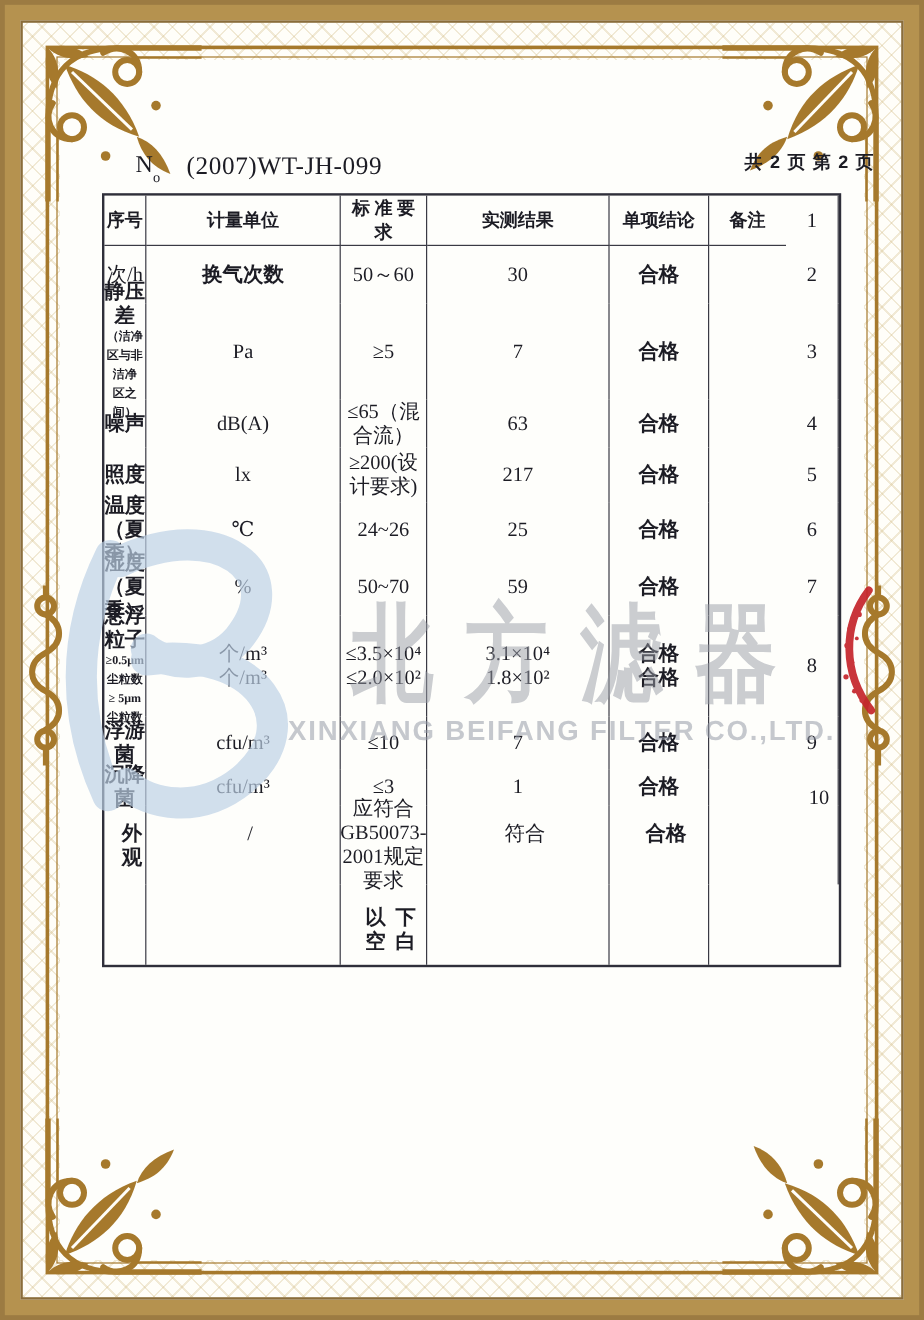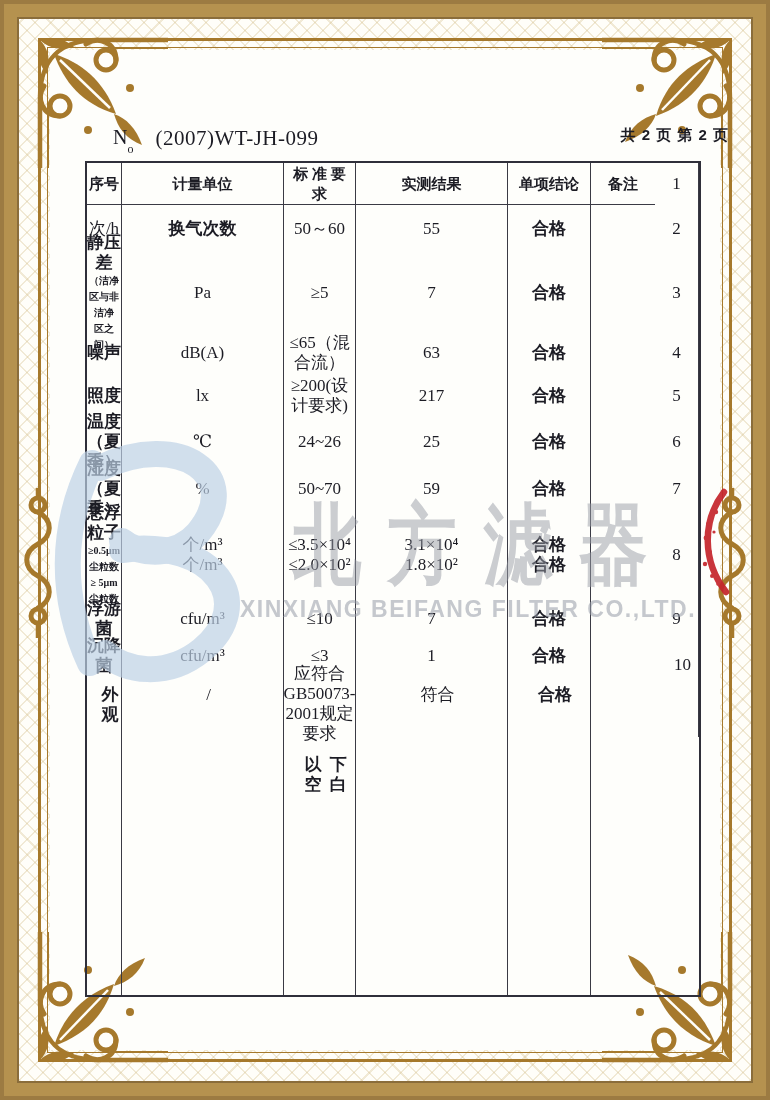--- a/index.html
+++ b/index.html
@@ -30,21 +30,21 @@
   .scroll.right{right:24px;transform:scaleX(-1);}
   
   .doc-head{position:absolute;left:85px;top:126px;width:616px;height:32px;z-index:2;
             display:flex;align-items:flex-start;margin-left:28px;}
   .no-label{font-size:20px;letter-spacing:0;}
   .no-sub{font-size:12px;vertical-align:sub;position:relative;top:4px;}
   .doc-no{font-size:21px;margin-left:22px;letter-spacing:.5px;}
   .page-info{margin-left:auto;font-size:15px;font-weight:bold;letter-spacing:1px;
              font-family:"Liberation Sans","DejaVu Sans",sans-serif;}
   
-  .t{position:absolute;left:85px;top:161px;width:616px;height:836px;z-index:2;
+  .t{position:absolute;left:85px;top:161px;width:616px;height:645px;z-index:2;
      box-sizing:border-box;border:2px solid #2f2f3a;display:grid;
      grid-template-columns:35px 162px 72px 152px 83px 64px 1fr;
      grid-template-rows:42px 48px 80px 40px 46px 46px 48px 84px 44px 30px 66px auto;}
   .c{display:flex;align-items:center;justify-content:center;
      border-right:1px solid var(--ln);box-sizing:border-box;
      font-size:17px;line-height:20px;text-align:center;}
   .c.e{border-right:none;}
   .c.h{border-bottom:1.5px solid var(--ln);font-weight:bold;font-size:15px;}
   .item{font-weight:600;}
   .stack{display:flex;flex-direction:column;align-items:center;justify-content:center;}
@@ -139,21 +139,21 @@
     <div class="c h">计量单位</div>
     <div class="c h">标 准 要 求</div>
     <div class="c h">实测结果</div>
     <div class="c h">单项结论</div>
     <div class="c h e">备注</div>
 
     <div class="c">1</div>
     <div class="c">次/h</div>
     <div class="c item">换气次数</div>
     <div class="c">50～60</div>
-    <div class="c">55</div>
+    <div class="c">30</div>
     <div class="c item">合格</div>
     <div class="c e"></div>
 
     <div class="c">2</div>
     <div class="c">
       <div class="stack">
         <span class="item">静压差</span>
         <span class="sub">（洁净区与非洁净</span>
         <span class="sub">区之间）</span>
       </div>

